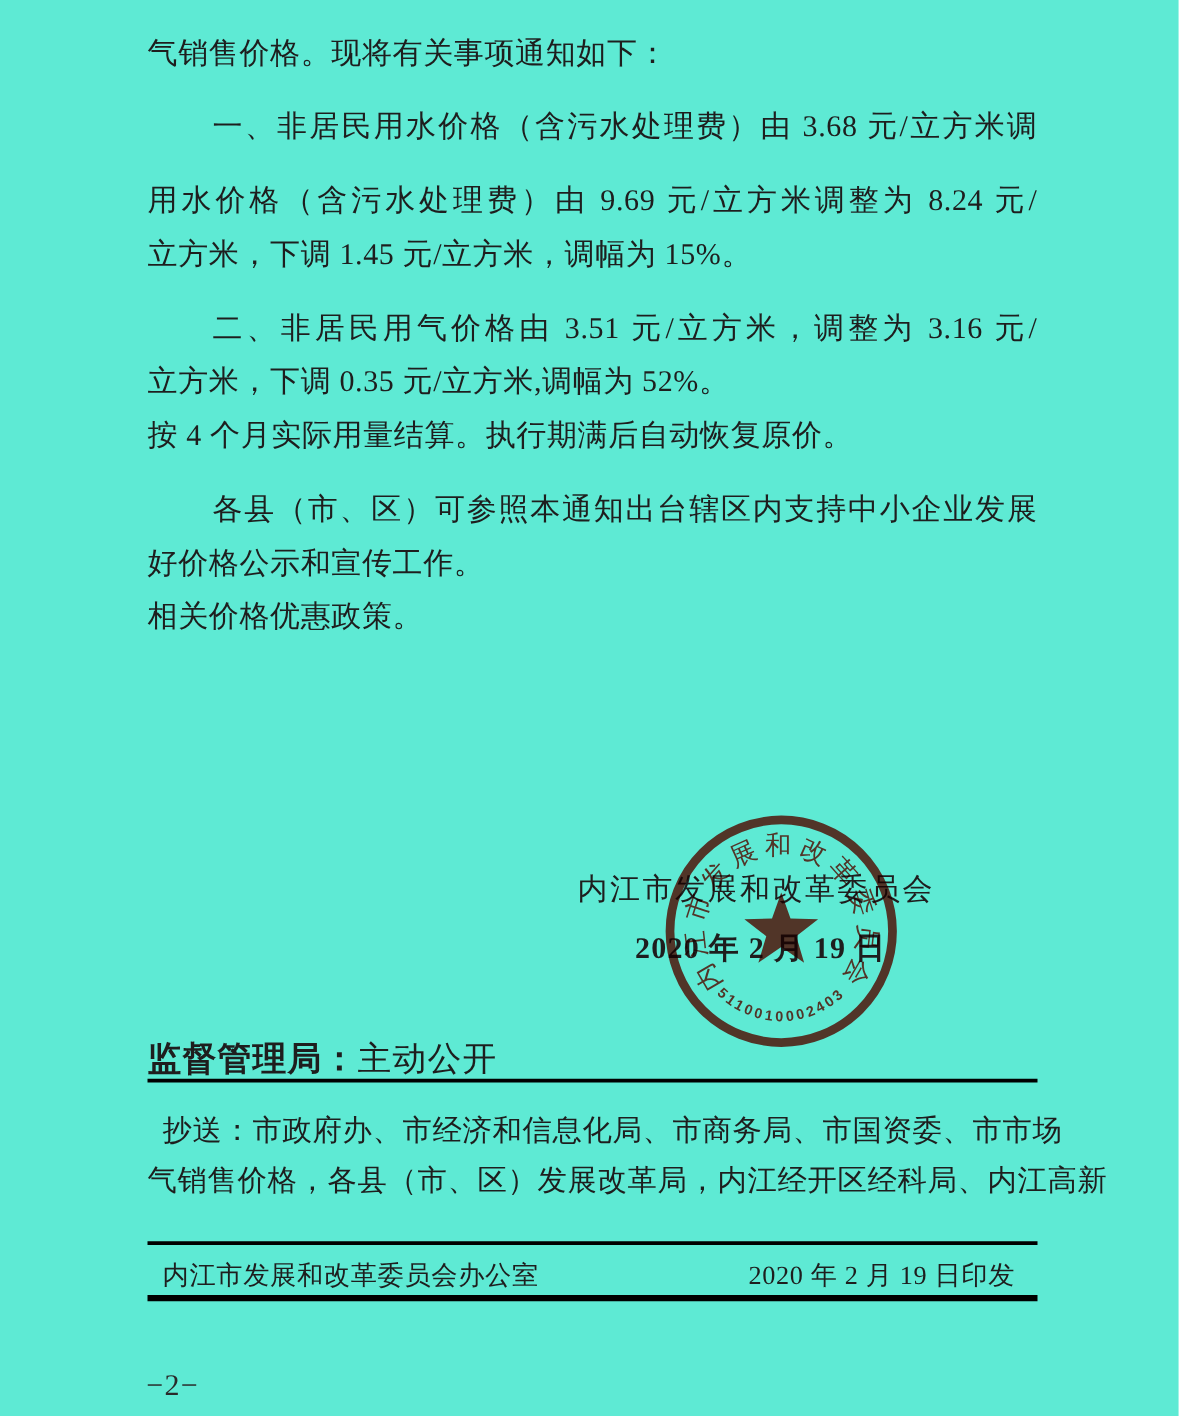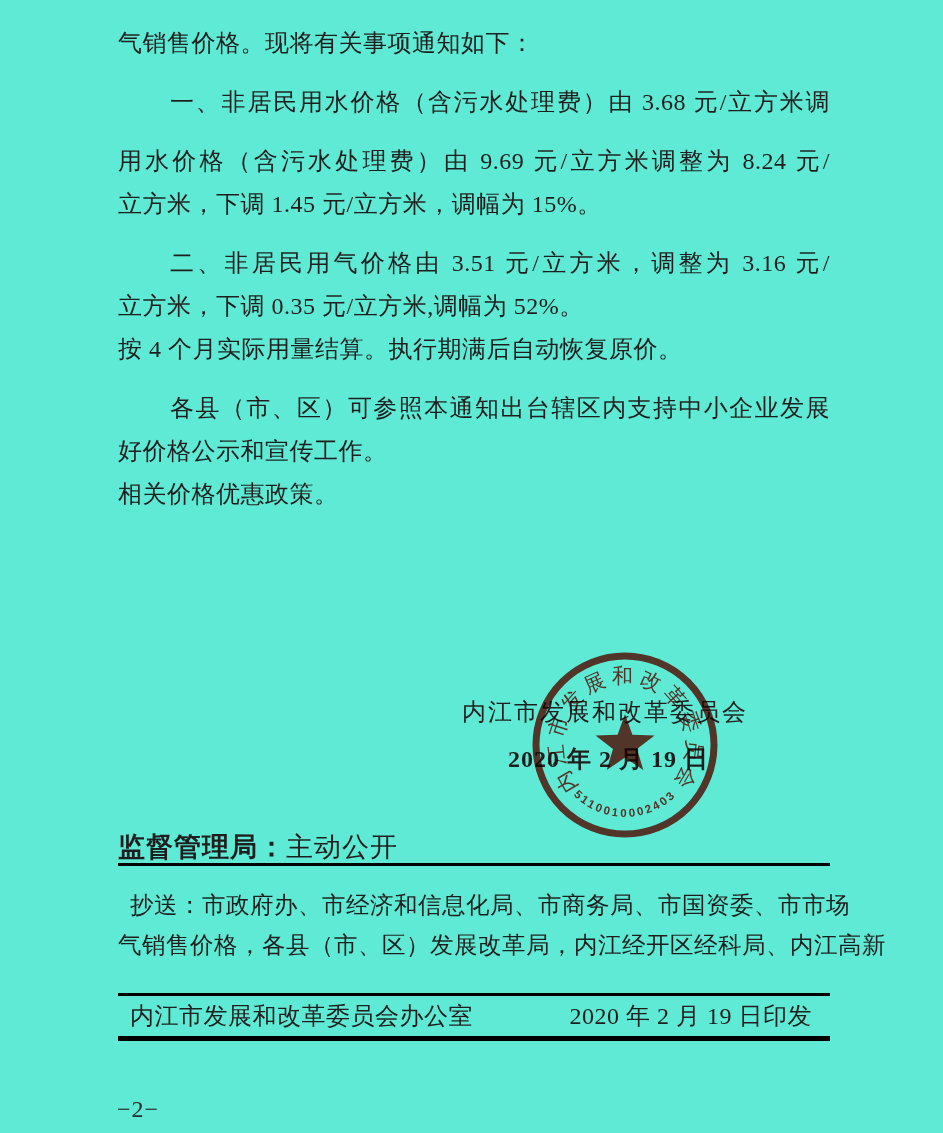--- a/index.html
+++ b/index.html
@@ -63,22 +63,22 @@
   
   .cc{
     position:absolute;left:118px;top:872px;width:712px;
     font-size:23.5px;line-height:40px;letter-spacing:0.5px;margin-top:13px;
   }
   .cc .cc-line{height:40px;white-space:nowrap;}
   .cc .cc-line:first-child{padding-left:12px;}
   
   .imprint{
     position:absolute;left:118px;top:1000px;width:712px;height:34px;
-    display:flex;justify-content:space-between;align-items:flex-start;
-    font-size:24px;letter-spacing:0.5px;
+    display:flex;justify-content:space-between;align-items:flex-end;
+    font-size:21px;letter-spacing:0.5px;
   }
   .imprint .office{padding-left:12px;}
   .imprint .printdate{padding-right:18px;}
   
   .page-number{
     position:absolute;left:117px;top:1096px;
     font-size:24px;color:#2a2a2a;letter-spacing:1px;
   }
 </style>
 </head>

